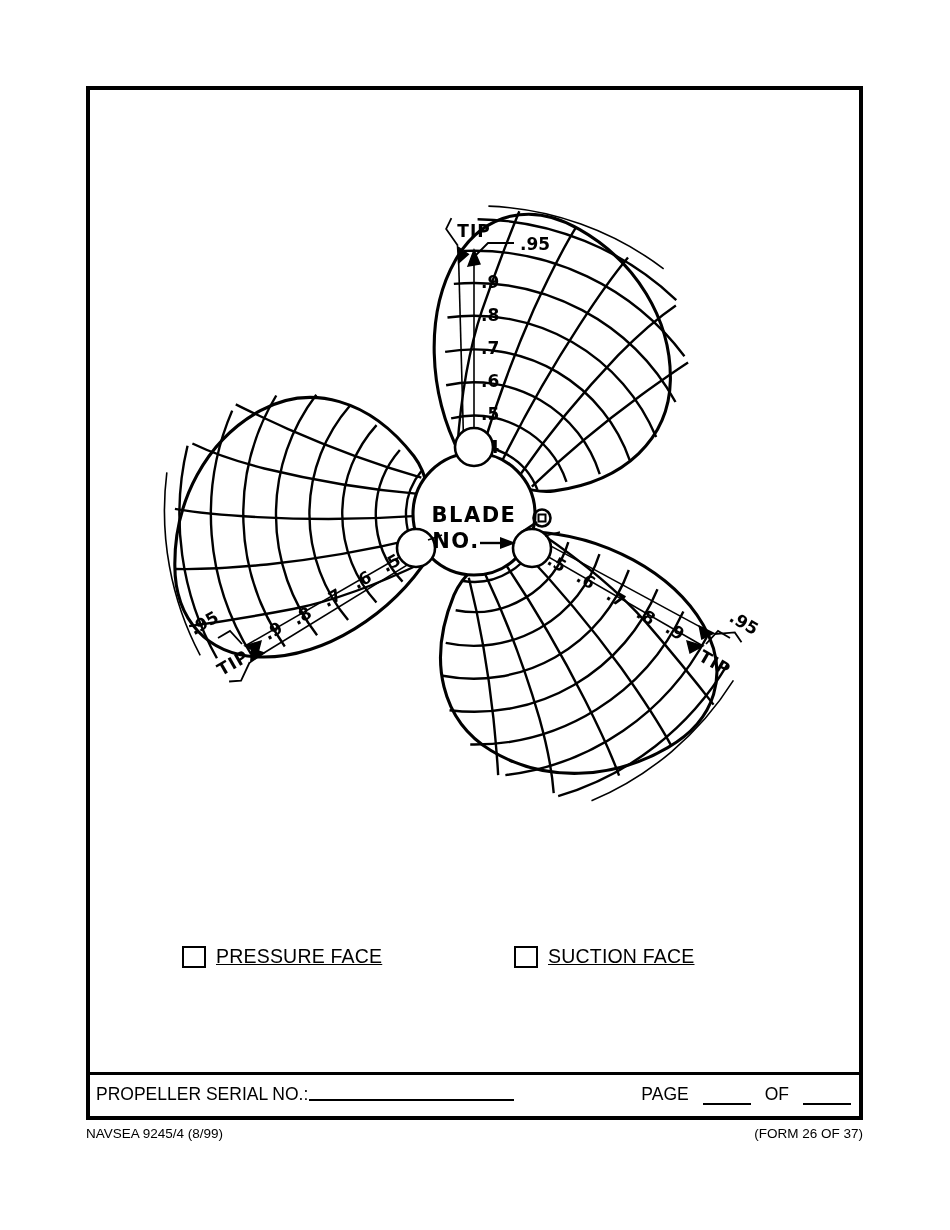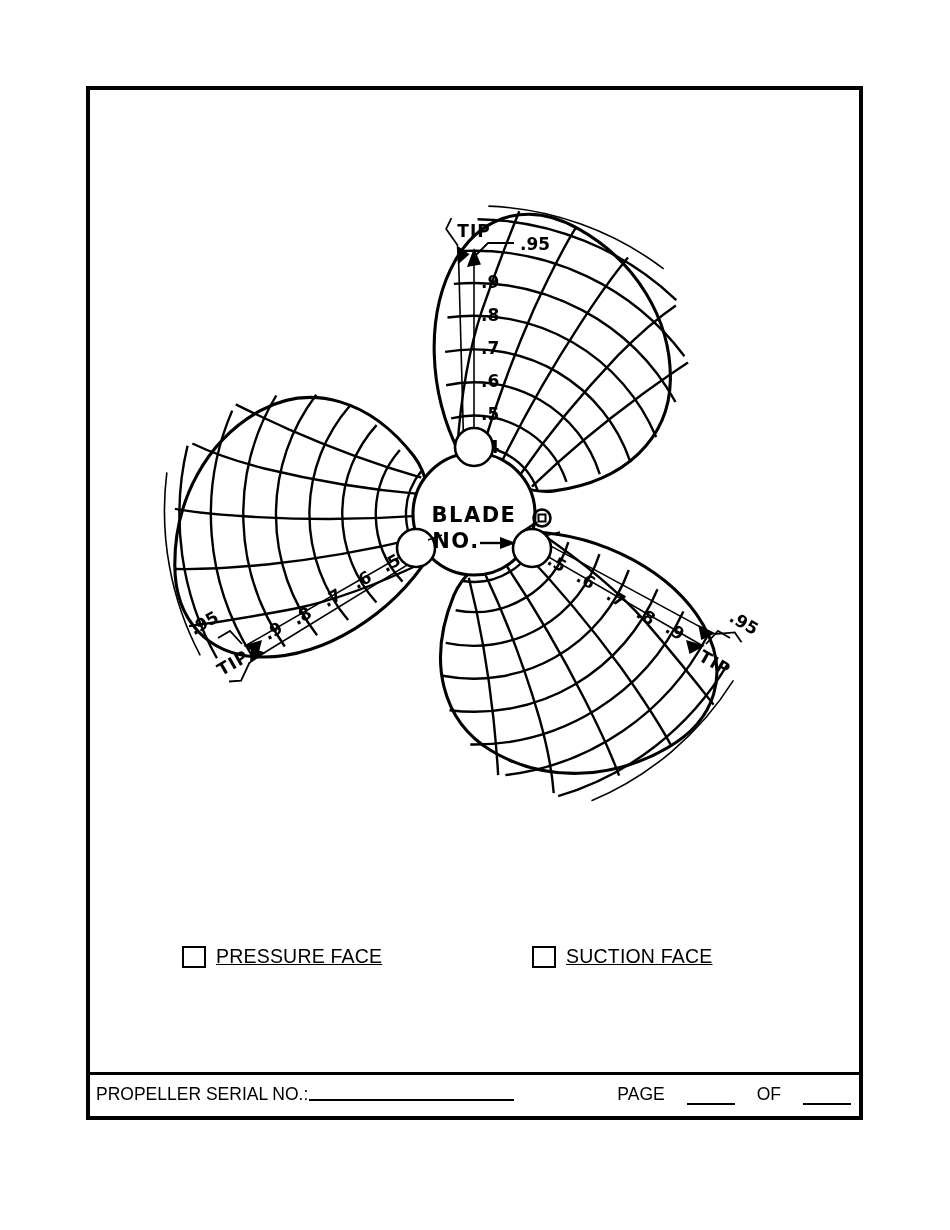--- a/index.html
+++ b/index.html
@@ -52,21 +52,21 @@
     width: 773px;
     height: 60px;
   }
   .face-option {
     position: absolute;
     display: flex;
     align-items: center;
     gap: 10px;
   }
   .face-option.pressure { left: 92px; top: 10px; }
-  .face-option.suction  { left: 442px; top: 10px; }
+  .face-option.suction  { left: 424px; top: 10px; }
   .checkbox {
     width: 24px;
     height: 22px;
     border: 2px solid #000000;
     box-sizing: border-box;
     background: #ffffff;
     flex: none;
     cursor: pointer;
   }
   .face-label {
@@ -100,21 +100,21 @@
   }
   .blank-serial { width: 205px; margin-left: 1px; }
   .page-of {
     position: absolute;
     right: 12px;
     top: 9px;
     font-size: 17.5px;
     white-space: nowrap;
     display: flex;
     align-items: flex-end;
-    gap: 16px;
+    gap: 8px;
   }
   .blank-page { width: 48px; margin: 0 6px; }
   .blank-of { width: 48px; margin-left: 6px; }
   
   .footer {
     position: absolute;
     left: 86px;
     top: 1126px;
     width: 777px;
     height: 22px;
@@ -305,14 +305,18 @@
       <div class="page-of">
         <span>PAGE</span>
         <span class="blank-line blank-page"></span>
         <span>OF</span>
         <span class="blank-line blank-of"></span>
       </div>
     </div>
 
   </div>
 
+  <div class="footer">
+    <div class="footer-left">NAVSEA 9245/4 (8/99)</div>
+    <div class="footer-right">(FORM 26 OF 37)</div>
+  </div>
 
 </div>
 
 </body></html>

